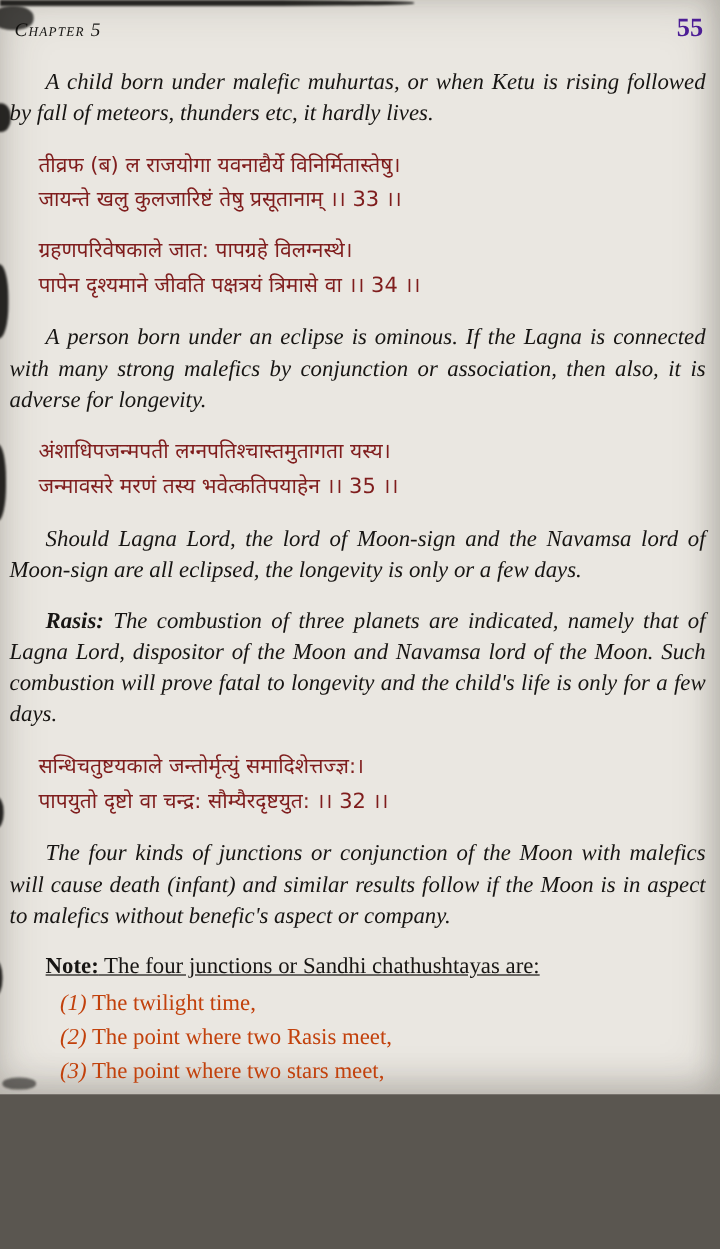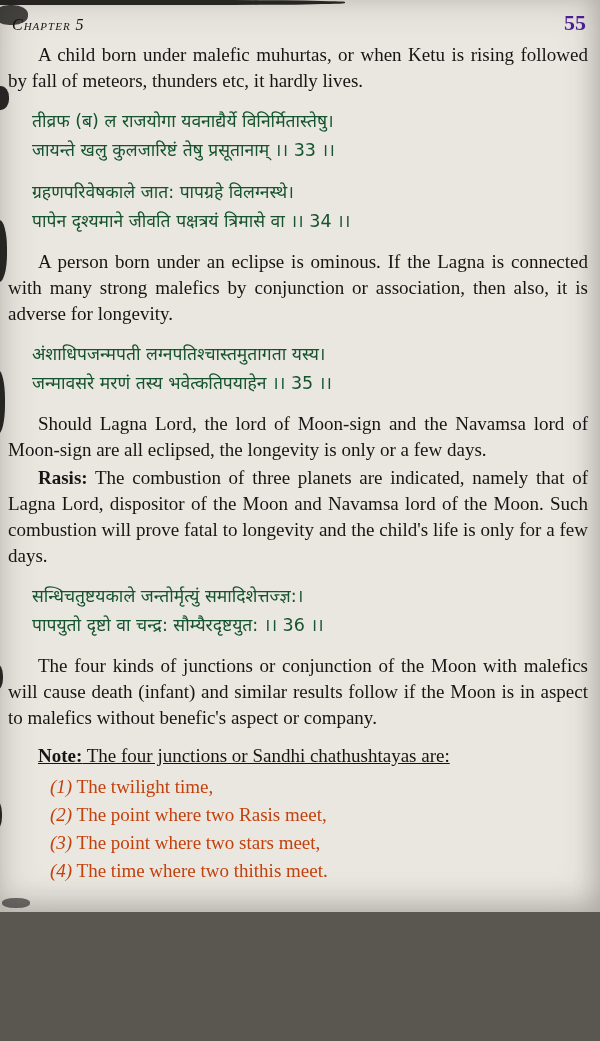--- a/index.html
+++ b/index.html
@@ -31,29 +31,30 @@
     font-weight: bold;
     font-size: 22px;
     color: #4c1d95;
   }
   .body-text { padding: 2px 12px 0 8px; }
   .para {
     font-size: 19px;
     line-height: 26px;
     text-align: justify;
     text-indent: 30px;
-    margin: 2px 0;
+    margin: 16px 0;
     color: #171513;
+    font-style: italic;
   }
   .verse {
     margin: 13px 0 13px 24px;
     font-family: "DejaVu Sans", sans-serif;
     font-size: 17.5px;
     line-height: 29px;
-    color: #14532d;
+    color: #7f1d1d;
   }
   .verse .vline { display: block; }
   .note-heading {
     font-size: 19px;
     line-height: 26px;
     text-indent: 30px;
     margin: 12px 0 4px 0;
     color: #171513;
     text-decoration: underline;
   }
@@ -125,21 +126,21 @@
     </div>
 
     <p class="para">Should Lagna Lord, the lord of Moon-sign and the Navamsa lord of Moon-sign are all eclipsed, the longevity is only or a few days.</p>
 
     <p class="para">
       <span class="lbl">Rasis:</span><span> The combustion of three planets are indicated, namely that of Lagna Lord, dispositor of the Moon and Navamsa lord of the Moon. Such combustion will prove fatal to longevity and the child's life is only for a few days.</span>
     </p>
 
     <div class="verse">
       <span class="vline">सन्धिचतुष्टयकाले जन्तोर्मृत्युं समादिशेत्तज्ज्ञ:।</span>
-      <span class="vline">पापयुतो दृष्टो वा चन्द्र: सौम्यैरदृष्टयुत: ।। 36 ।।</span>
+      <span class="vline">पापयुतो दृष्टो वा चन्द्र: सौम्यैरदृष्टयुत: ।। 32 ।।</span>
     </div>
 
     <p class="para">The four kinds of junctions or conjunction of the Moon with malefics will cause death (infant) and similar results follow if the Moon is in aspect to malefics without benefic's aspect or company.</p>
 
     <p class="note-heading">
       <span class="lbl">Note:</span><span> The four junctions or Sandhi chathushtayas are:</span>
     </p>
 
     <div class="list">
       <div class="list-item">

